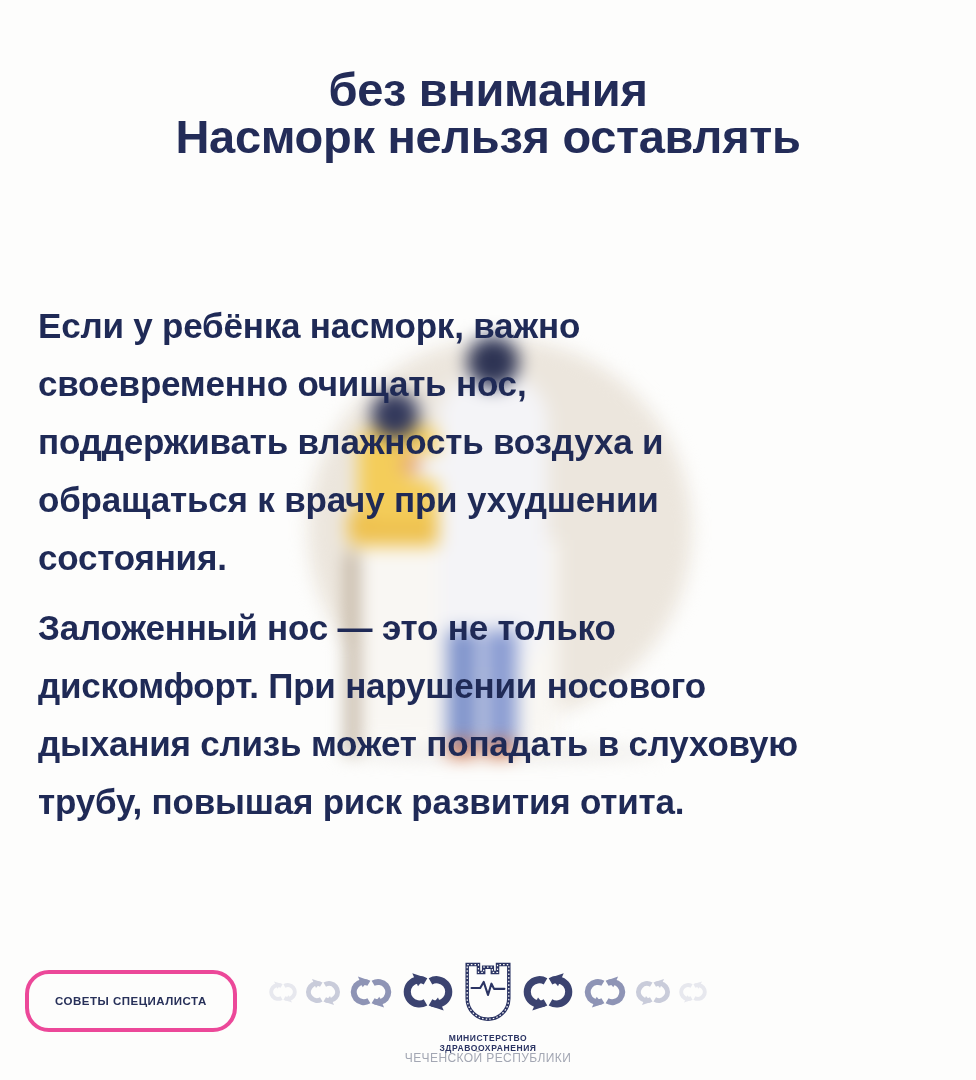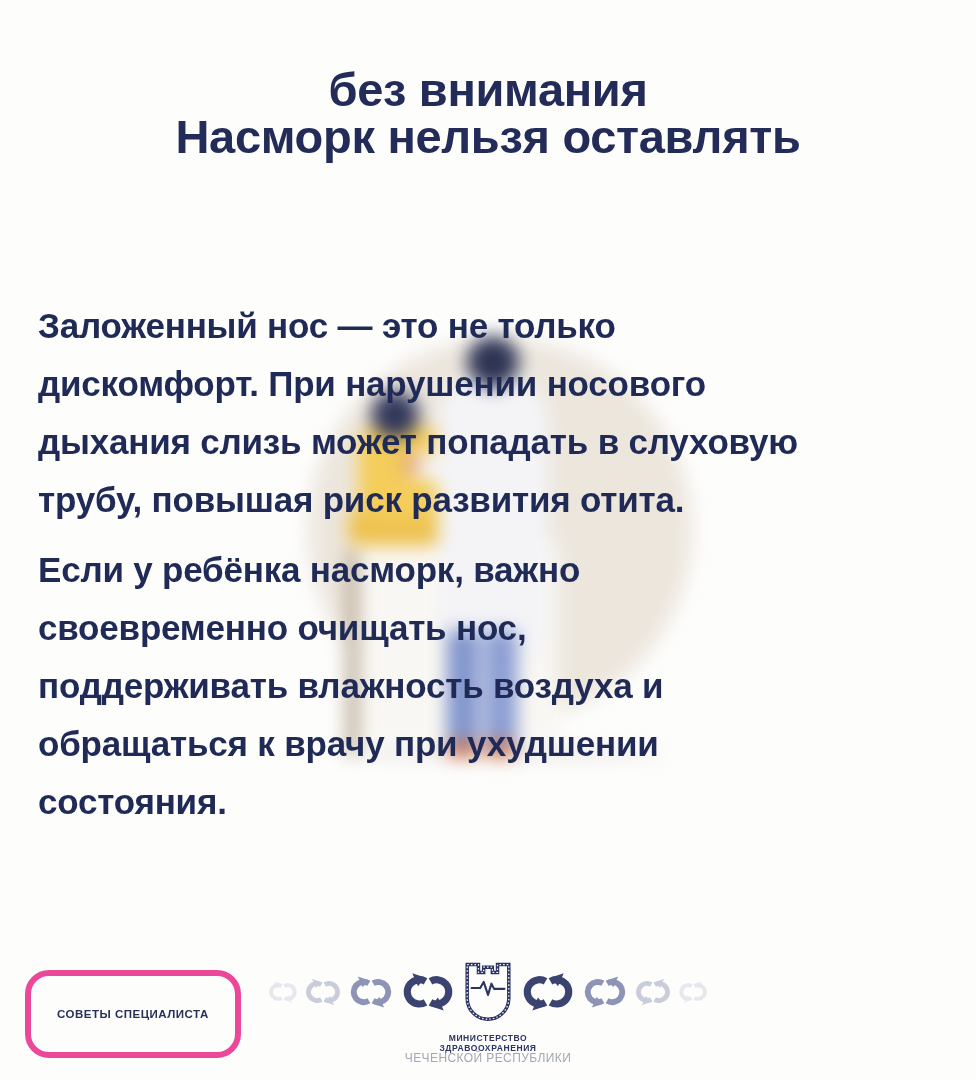--- a/index.html
+++ b/index.html
@@ -33,24 +33,24 @@
   .body-text p{
     margin:0;
     font-size:35px;line-height:58px;font-weight:700;
     color:#1f2a56;letter-spacing:-0.2px;
     white-space:pre-line;
   }
   .body-text p + p{margin-top:12px;}
   
   .advice-pill{
     position:absolute;left:25px;top:970px;
-    height:46px;padding:15px 26px;
+    height:46px;padding:4px 26px;
     display:flex;align-items:center;justify-content:center;
     background:#fdfdfc;
-    border:6px solid #ec4899;border-radius:24px;
+    border:4px solid #ec4899;border-radius:24px;
     font-family:inherit;
     font-size:11.5px;font-weight:700;letter-spacing:0.5px;
     color:#273059;
     z-index:3;
   }
   .footer-center{
     position:absolute;top:956px;left:50%;transform:translateX(-50%);
     display:flex;align-items:flex-start;gap:2px;
     z-index:3;
   }
@@ -116,29 +116,29 @@
       <ellipse cx="205" cy="437" rx="17" ry="8" fill="#cc6a3e"></ellipse>
     </svg>
   </div>
 
   <h1 class="title">
     <span>без внимания</span>
     <span>Насморк нельзя оставлять</span>
   </h1>
 
   <div class="body-text">
-    <p>Заложенный нос — это не только
-дискомфорт. При нарушении носового
-дыхания слизь может попадать в слуховую
-трубу, повышая риск развития отита.</p>
     <p>Если у ребёнка насморк, важно
 своевременно очищать нос,
 поддерживать влажность воздуха и
 обращаться к врачу при ухудшении
 состояния.</p>
+    <p>Заложенный нос — это не только
+дискомфорт. При нарушении носового
+дыхания слизь может попадать в слуховую
+трубу, повышая риск развития отита.</p>
   </div>
 
   <div class="advice-pill">
     <span>СОВЕТЫ СПЕЦИАЛИСТА</span>
   </div>
 
   <div class="footer-center">
     <div class="orn-slot orn-left" style="color: rgb(231, 232, 238);">
       <svg viewBox="0 0 84 64" width="34">
           <use href="#orn-glyph"></use>

